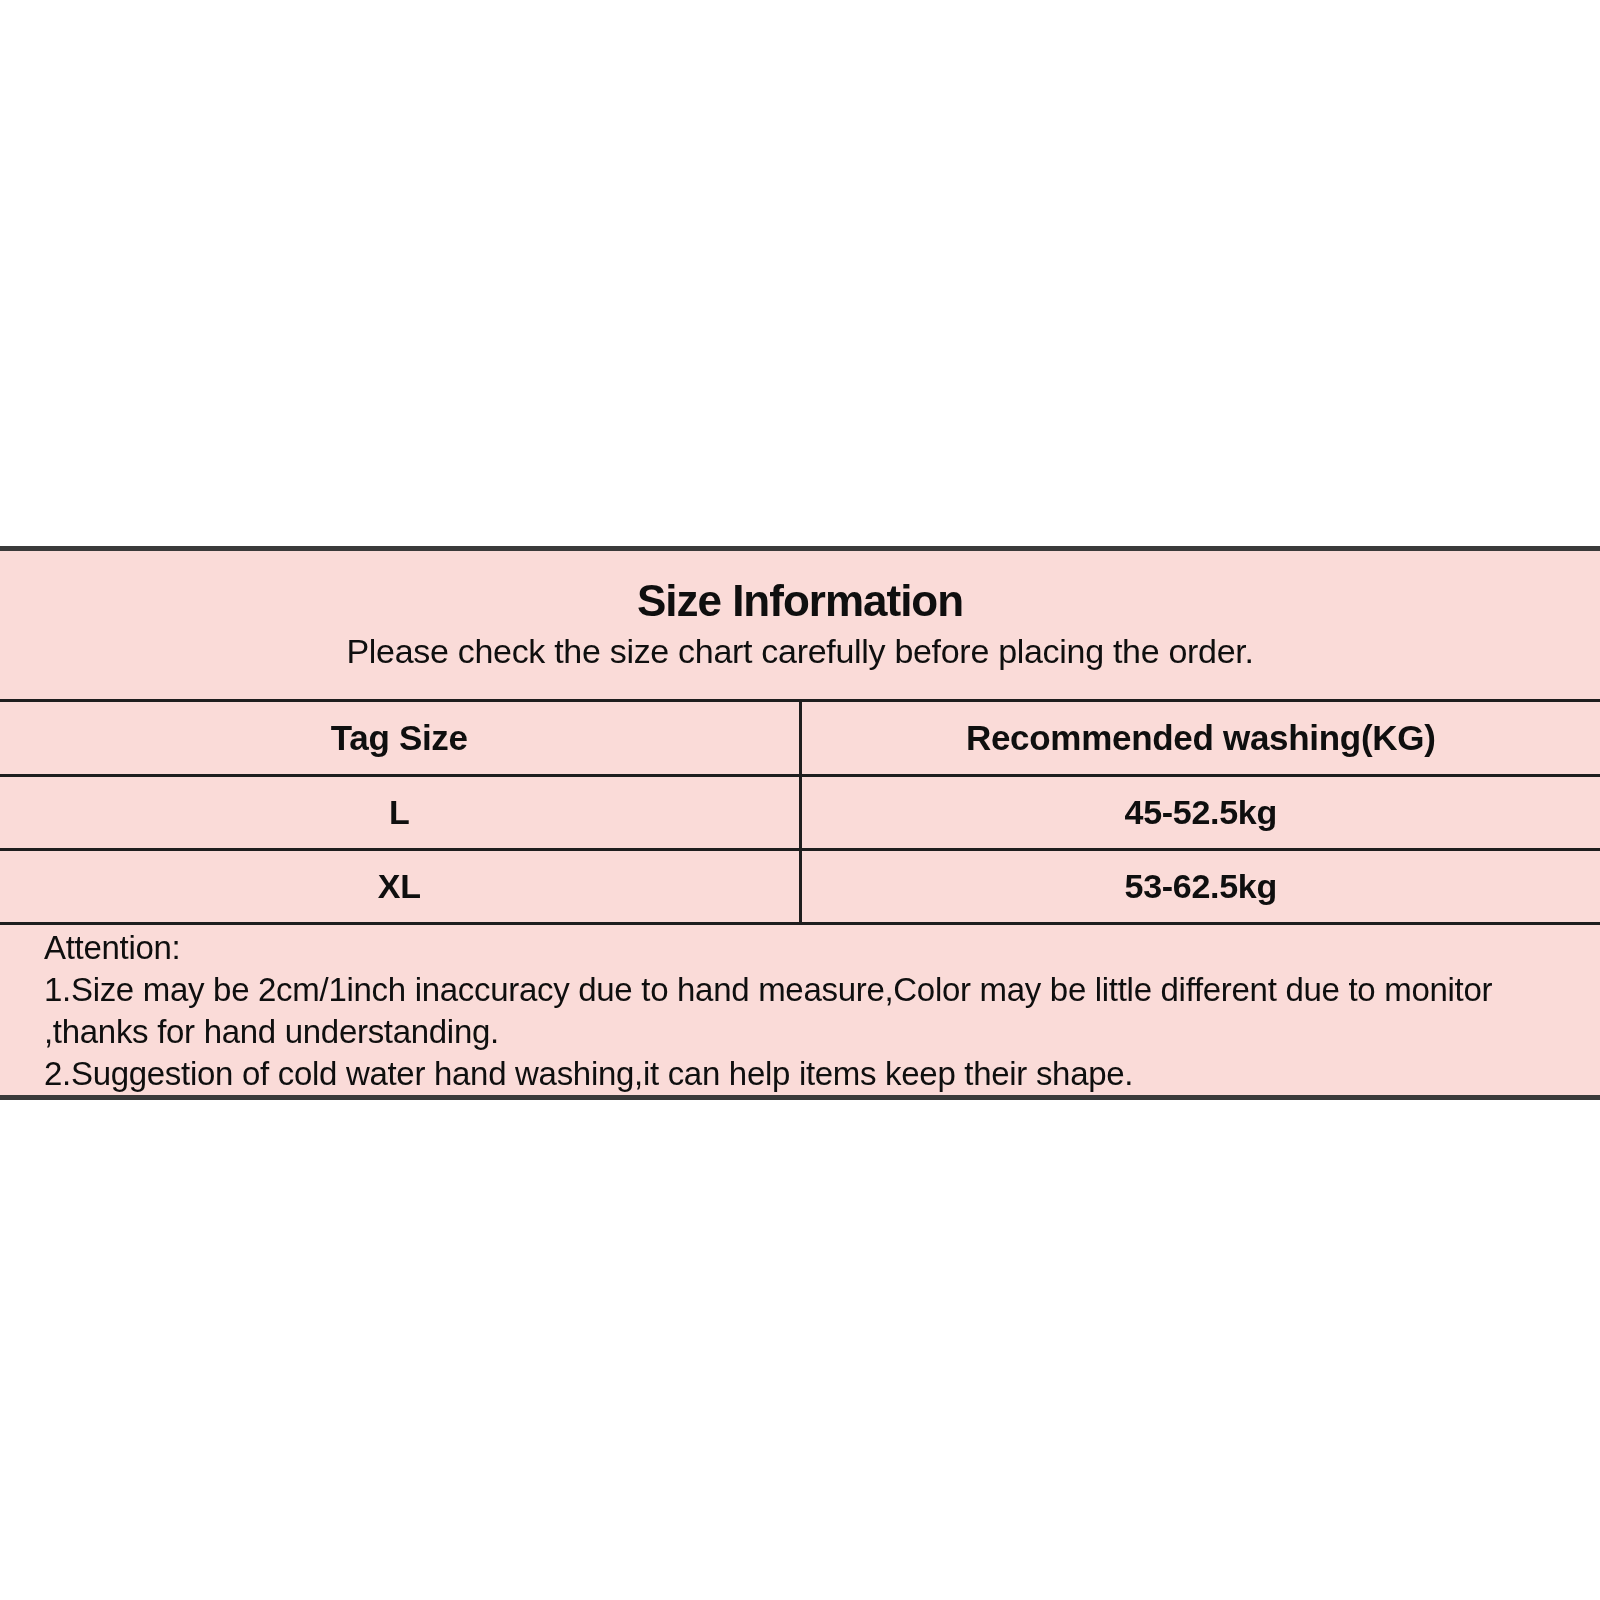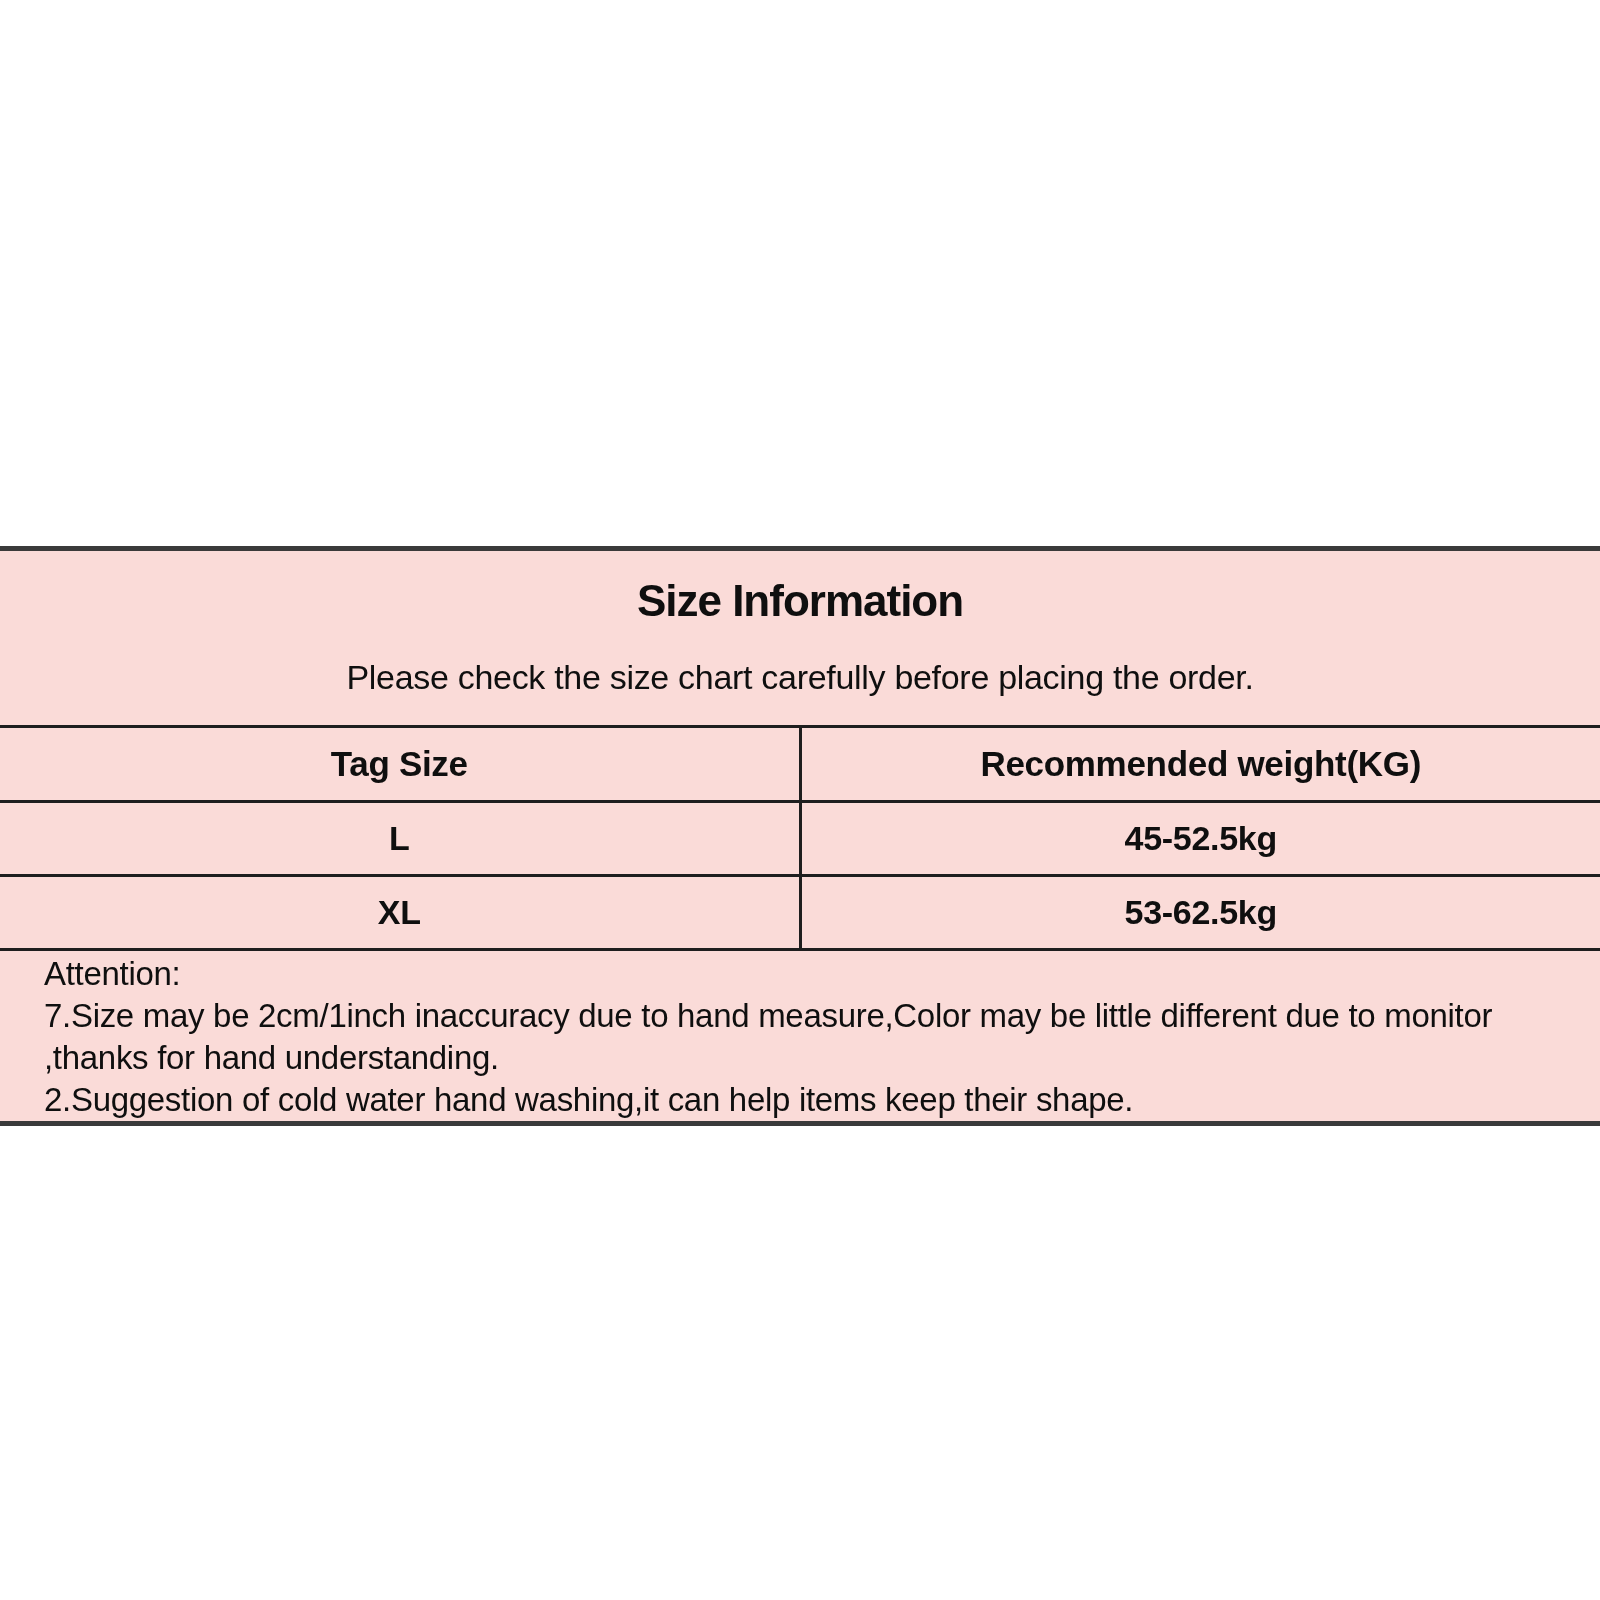--- a/index.html
+++ b/index.html
@@ -28,21 +28,21 @@
   }
   .panel-title {
     margin-top: 24px;
     text-align: center;
     font-size: 44px;
     line-height: 52px;
     font-weight: bold;
     letter-spacing: -1px;
   }
   .panel-subtitle {
-    margin-top: 30px;
+    margin-top: 4px;
     text-align: center;
     font-size: 34px;
     line-height: 40px;
     letter-spacing: -0.3px;
   }
   table.size-table {
     width: 100%;
     margin-top: 28px;
     border-collapse: collapse;
     table-layout: fixed;
@@ -92,36 +92,36 @@
   <div class="panel">
 
     <div class="panel-title">Size Information</div>
 
     <div class="panel-subtitle">Please check the size chart carefully before placing the order.</div>
 
     <table class="size-table">
       <thead>
         <tr>
           <th>Tag Size</th>
-          <th>Recommended weight(KG)</th>
+          <th>Recommended washing(KG)</th>
         </tr>
       </thead>
       <tbody>
         <tr>
           <td class="tag-cell">L</td>
           <td>45-52.5kg</td>
         </tr>
         <tr>
           <td class="tag-cell">XL</td>
           <td>53-62.5kg</td>
         </tr>
       </tbody>
     </table>
 
     <div class="attention">
       <div class="line">Attention:</div>
-      <div class="line">7.Size may be 2cm/1inch inaccuracy due to hand measure,Color may be little different due to monitor</div>
+      <div class="line">1.Size may be 2cm/1inch inaccuracy due to hand measure,Color may be little different due to monitor</div>
       <div class="line">,thanks for hand understanding.</div>
       <div class="line">2.Suggestion of cold water hand washing,it can help items keep their shape.</div>
     </div>
 
   </div>
 </div>
 
 </body></html>

